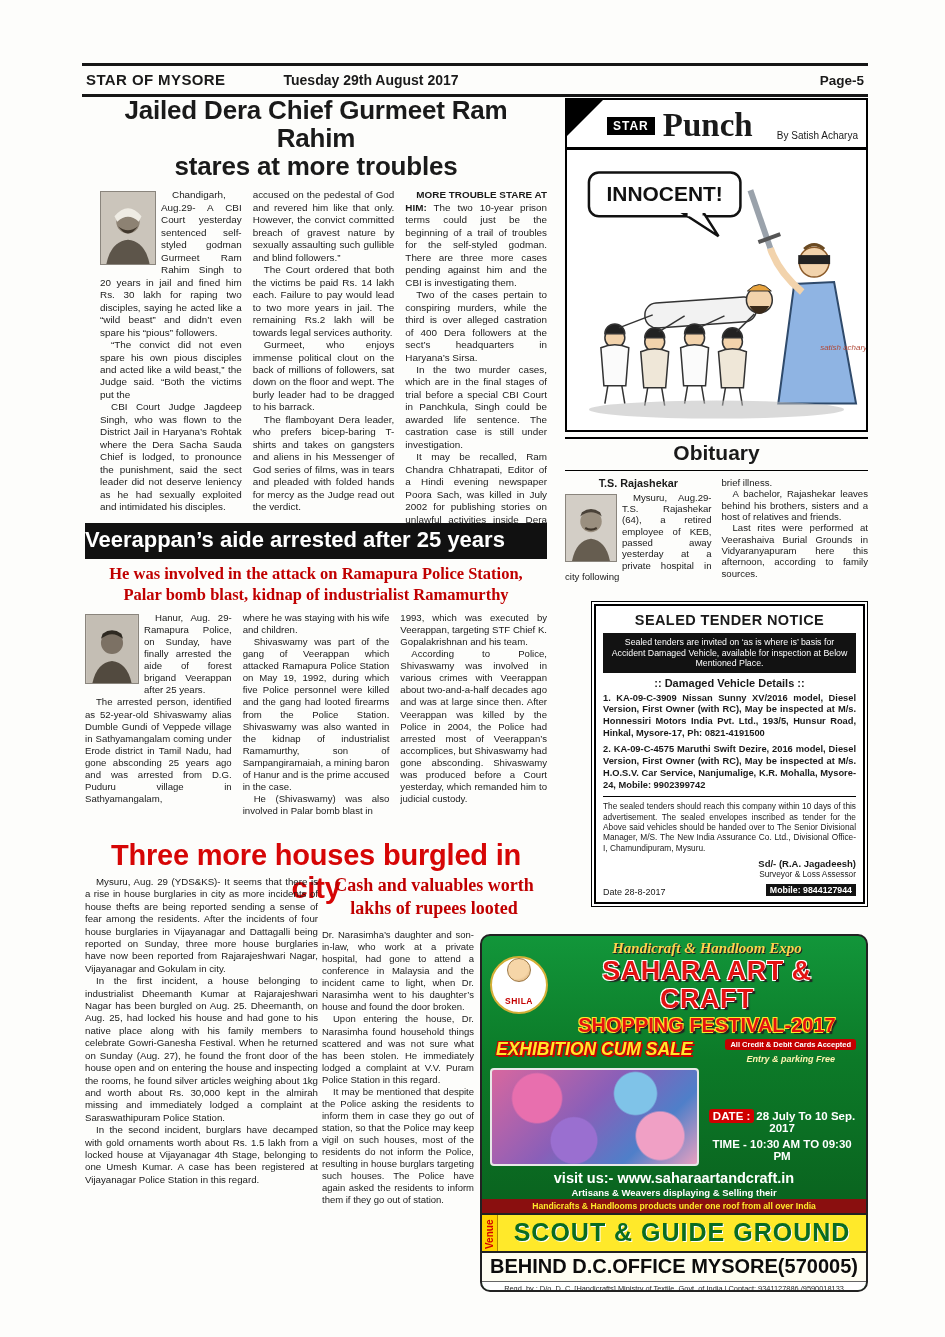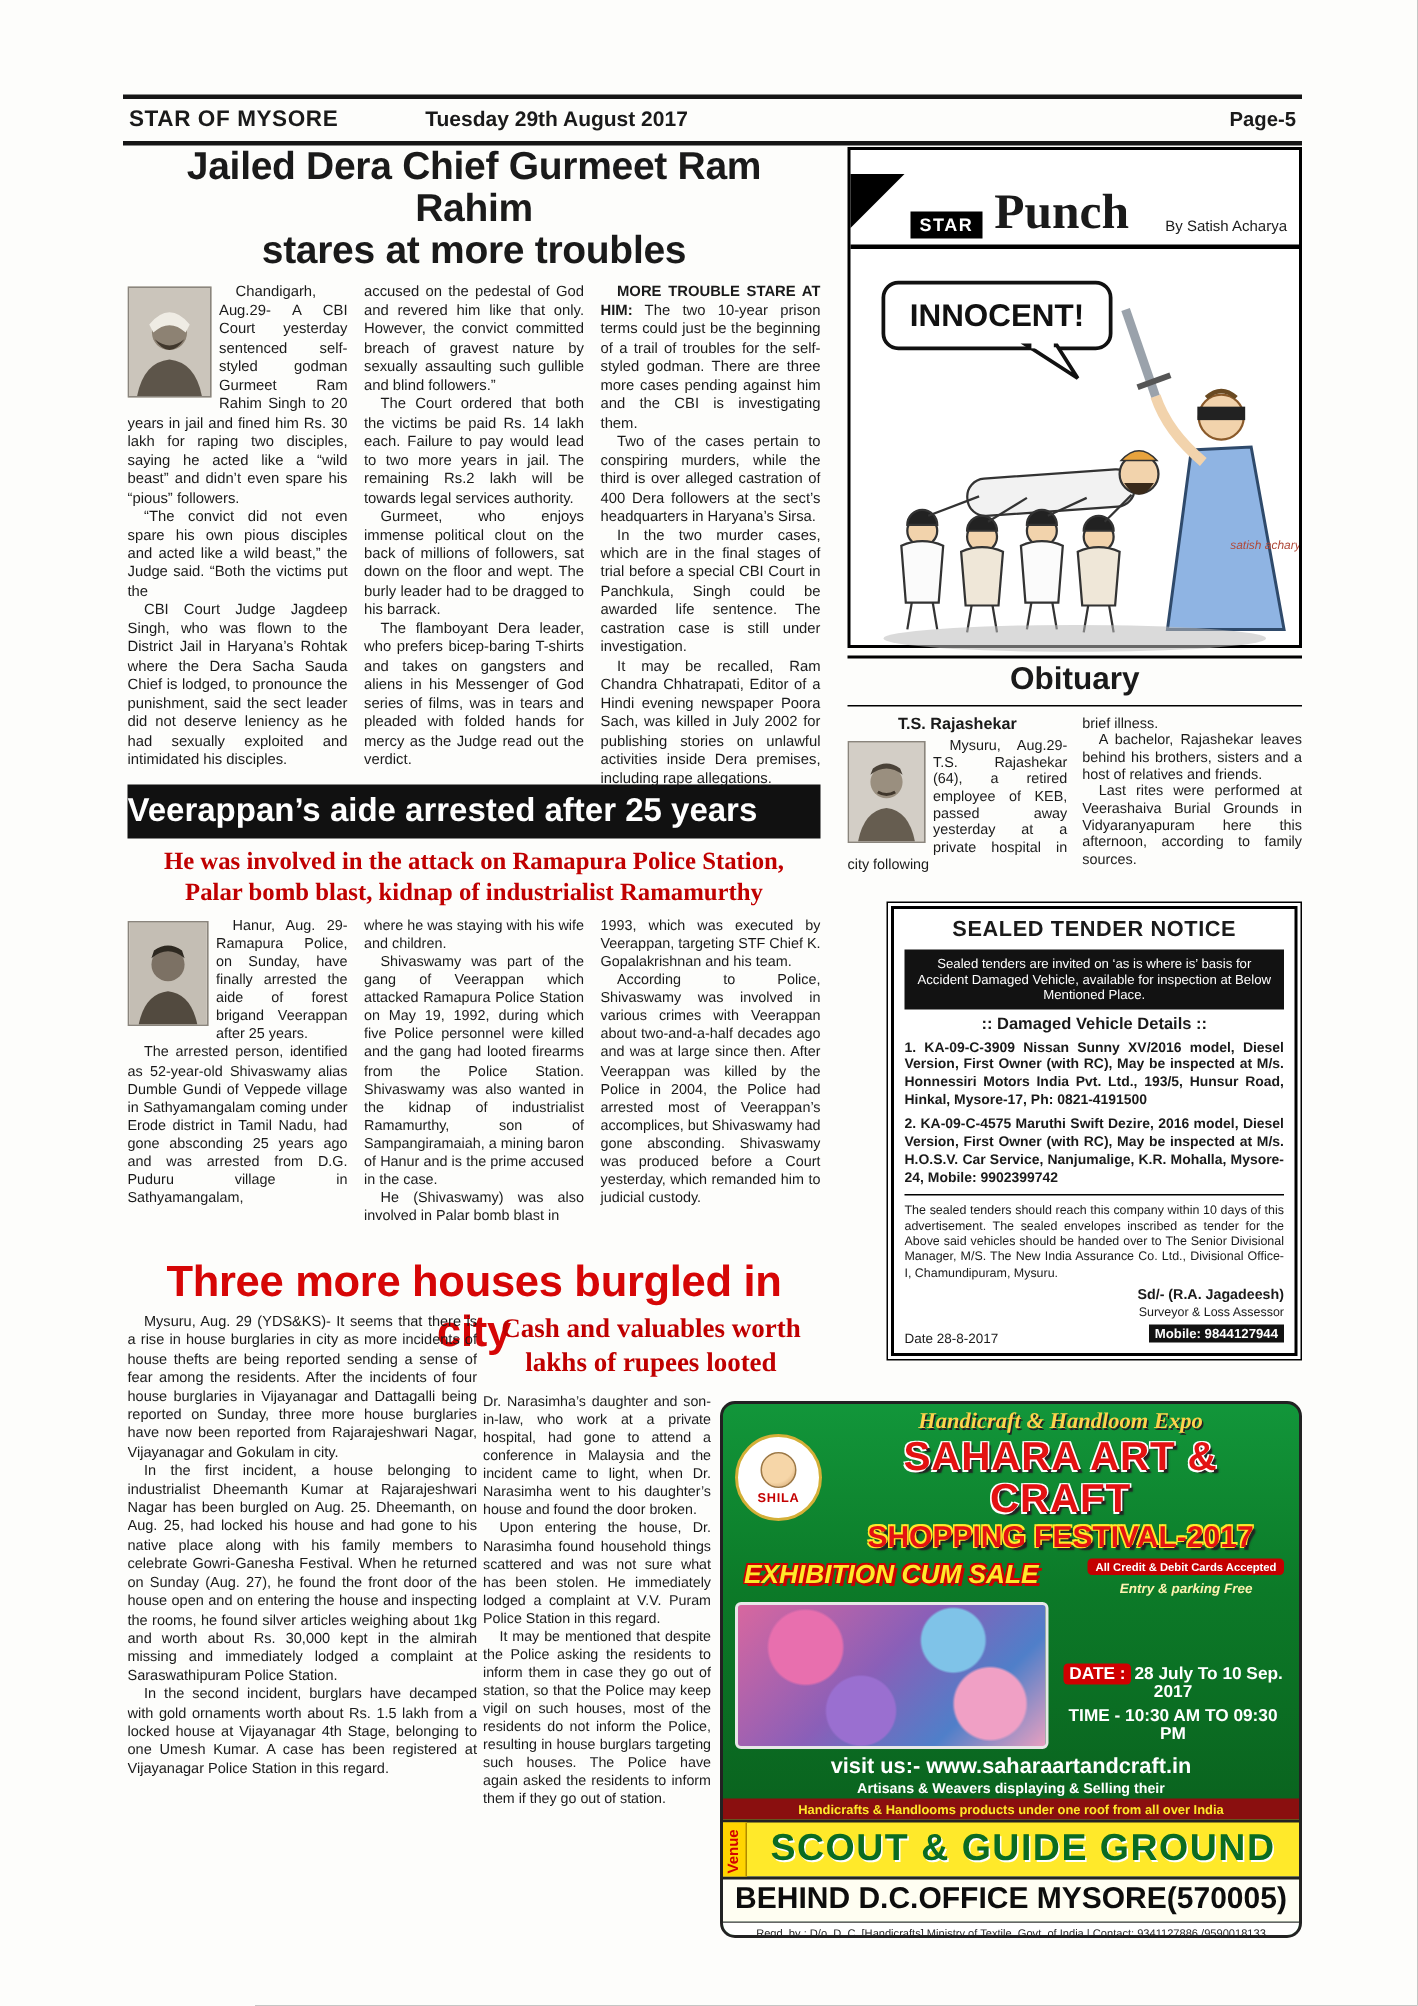--- a/index.html
+++ b/index.html
@@ -20,26 +20,26 @@
 
   
   .news-body { display:flex; gap:11px; overflow:hidden; }
   .newscol { flex:1; min-width:0; text-align:justify; }
   .newscol p { text-indent:11px; margin:0; }
   .cont p:first-child { text-indent:0; }
   .photo { float:left; margin:2px 5px 1px 0; border:1px solid #8a857d; background:#cfc9c0; }
 
   
   .dera-headline { text-align:center; font-size:26px; line-height:1.07; font-weight:bold; letter-spacing:-.2px; }
-  .dera-body { margin-top:9px; font-size:9.9px; line-height:1.26; height:352px; }
+  .dera-body { margin-top:9px; font-size:9.9px; line-height:1.26; height:352px;margin-left:15px; }
   .lead-p { text-align:justify; margin:0; }
 
   
   .punch-box { border:2px solid #000; background:#fff; }
-  .punch-header { position:relative; display:flex; align-items:flex-end; padding:8px 8px 4px 40px; border-bottom:3px solid #000; height:50px;margin-top:16px; }
+  .punch-header { position:relative; display:flex; align-items:center; padding:8px 8px 4px 40px; border-bottom:3px solid #000; height:50px; }
   .punch-corner { position:absolute; left:0; top:0; width:0; height:0; border-top:36px solid #000; border-right:36px solid transparent; }
   .punch-star { position:relative; background:#000; color:#fff; font-weight:bold; font-size:12px; letter-spacing:1px; padding:2px 6px; }
   .punch-title { font-family:"Liberation Serif", serif; font-size:33px; font-weight:bold; margin-left:8px; line-height:1; }
   .punch-byline { margin-left:auto; font-size:10px; align-self:flex-end; padding-bottom:2px; }
   .punch-cartoon { height:276px; }
 
   
   .obit-heading { text-align:center; font-size:21px; font-weight:bold; border-top:2.5px solid #000; border-bottom:1.5px solid #000; padding:2px 0 5px; }
   .obit-body { display:flex; gap:10px; margin-top:6px; font-size:9.6px; line-height:1.18; height:118px; overflow:hidden; }
   .obit-name { font-weight:bold; font-size:10.8px; text-align:center; margin-bottom:2px; text-indent:0; }
@@ -70,21 +70,21 @@
   .burg-col { text-align:justify; overflow:hidden; }
   .burg-col p { text-indent:11px; margin:0; }
   .burg-c1 { font-size:9.7px; line-height:1.28; }
   .burg-c2 { font-size:9.5px; line-height:1.27; }
 
   
   .ad { border:2px solid #222; border-radius:10px; overflow:hidden; display:flex; flex-direction:column;
     background:linear-gradient(180deg,#12963a 0%, #0c7a28 35%, #0a641f 75%, #085a1c 100%); }
   .ad-top { position:relative; padding:4px 6px 0 72px; text-align:center; }
   .ad-logo { position:absolute; left:8px; top:20px; width:58px; height:58px; border-radius:50%; background:#fff;
-    border:2px solid #d4af37; display:flex; flex-direction:column; align-items:center; justify-content:center; gap:1px; }
+    border:2px solid #d4af37; display:flex; flex-direction:column; align-items:center; gap:14px; }
   .ad-logo-face { width:24px; height:24px; border-radius:50%; background:radial-gradient(circle at 40% 35%, #f6d6a8 0 60%, #c99a63 100%); border:1px solid #9c7845; }
   .ad-logo-text { color:#c40000; font-weight:bold; font-size:8.5px; letter-spacing:.5px; }
   .ad-expo { color:#ffd24d; font-family:"Liberation Serif", serif; font-style:italic; font-weight:bold; font-size:15px; text-shadow:1px 1px 0 #222; }
   .ad-brand { color:#e31212; font-weight:bold; font-size:27px; letter-spacing:.5px; line-height:1.05;
     text-shadow:-1px -1px 0 #fff, 1px -1px 0 #fff, -1px 1px 0 #fff, 2px 2px 1px #222; }
   .ad-festival { color:#e31212; font-weight:bold; font-size:20px; line-height:1.1;
     text-shadow:-1px -1px 0 #ffe92a, 1px -1px 0 #ffe92a, -1px 1px 0 #ffe92a, 2px 2px 1px #222; }
   .ad-sale-row { display:flex; align-items:flex-start; padding:3px 10px 0 14px; }
   .ad-sale { color:#ffe92a; font-style:italic; font-weight:bold; font-size:17.5px;
     text-shadow:-1px -1px 0 #c00, 1px -1px 0 #c00, -1px 1px 0 #c00, 2px 2px 0 #c00; }

